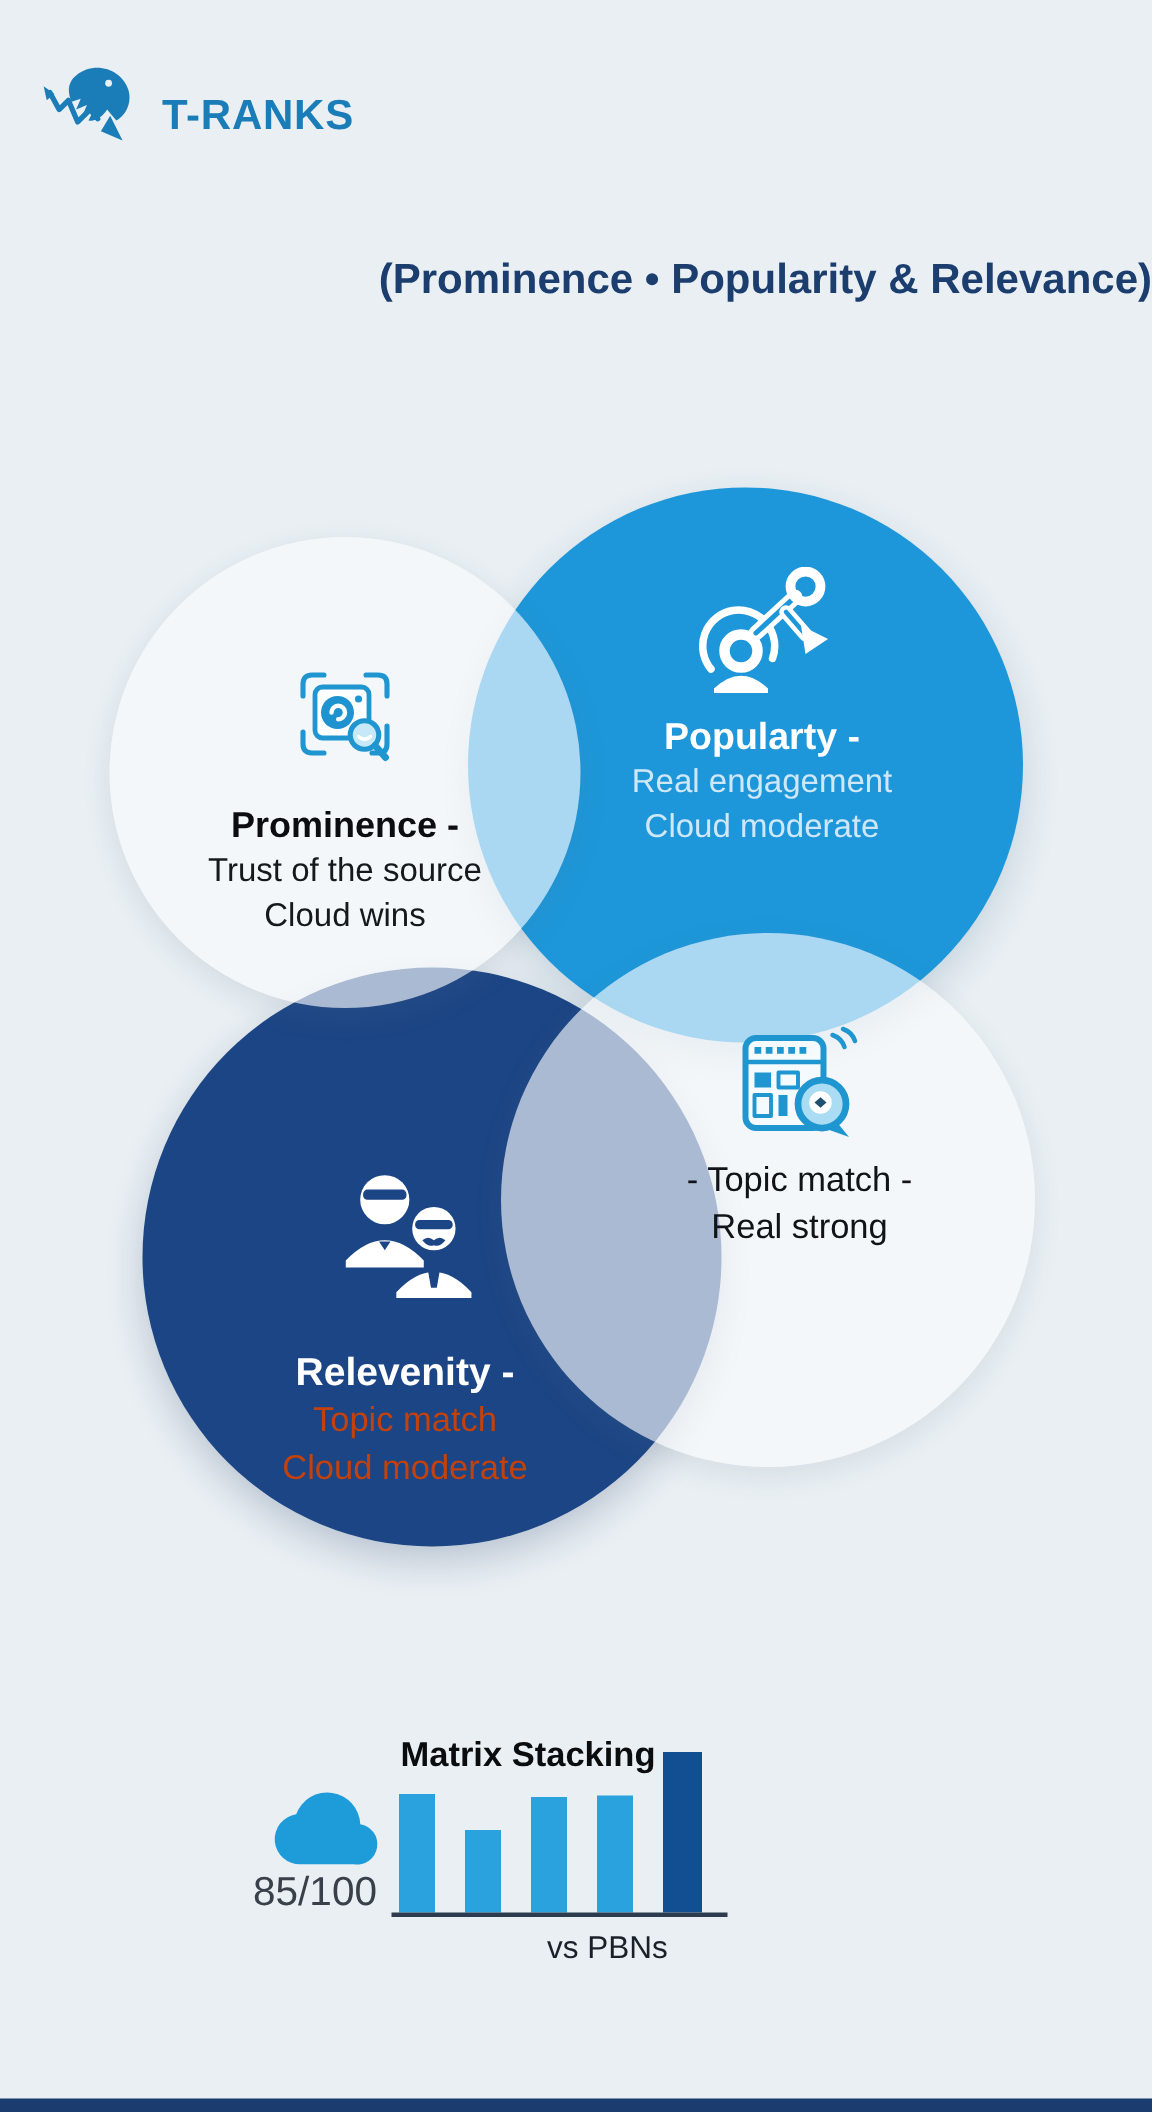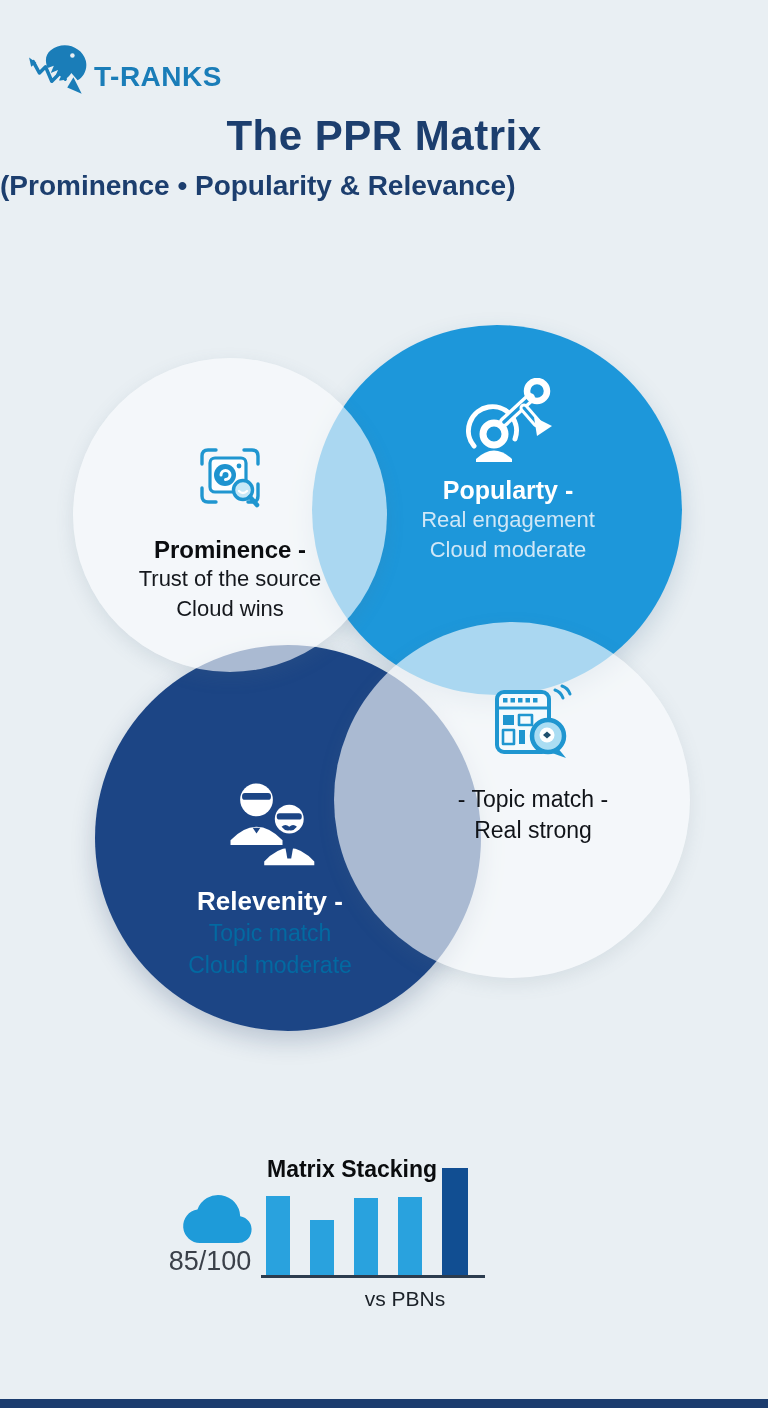--- a/index.html
+++ b/index.html
@@ -6,28 +6,28 @@
     --bg:#e9eff3; --logo-blue:#1a7db8; --title-navy:#1c3e6e;
     --circle-blue:#1d97da; --circle-navy:#1c4585; --circle-light:rgba(250,252,254,0.64);
     --icon-blue:#1f96d0; --cloud-blue:#1e9bd9; --bar-light:#29a2de; --bar-dark:#114e92;
     --footer-navy:#1b3c6e;
   }
   html,body{margin:0;padding:0;}
   body{background:#cfd6db;font-family:"Liberation Sans","DejaVu Sans",sans-serif;}
   .canvas{position:relative;width:768px;height:1408px;background:var(--bg);overflow:hidden;margin:0 auto;}
 
   
-  .logo{position:absolute;left:26px;top:42px;display:flex;align-items:center;gap:2px;}
+  .logo{position:absolute;left:26px;top:42px;display:flex;align-items:center;gap:16px;}
   .logo svg{display:block;}
   .brand-name{color:var(--logo-blue);font-size:28px;font-weight:700;letter-spacing:0.5px;margin-top:10px;}
 
   
   .page-title{position:absolute;left:0;top:112px;width:100%;text-align:center;
     color:var(--title-navy);font-size:42px;font-weight:700;letter-spacing:0.5px;}
-  .page-subtitle{position:absolute;left:0;top:170px;width:100%;text-align:left;
+  .page-subtitle{position:absolute;left:0;top:170px;width:100%;text-align:right;
     color:var(--title-navy);font-size:28px;font-weight:700;}
 
   
   .circle{position:absolute;border-radius:50%;}
   .c-blue{left:312px;top:325px;width:370px;height:370px;background:var(--circle-blue);z-index:1;
     box-shadow:0 10px 24px rgba(40,90,130,0.18);}
   .c-navy{left:95px;top:645px;width:386px;height:386px;background:var(--circle-navy);z-index:2;
     box-shadow:0 10px 24px rgba(25,50,95,0.22);}
   .c-tl{left:73px;top:358px;width:314px;height:314px;background:var(--circle-light);z-index:3;
     box-shadow:0 6px 18px rgba(90,115,135,0.15);}
@@ -36,25 +36,25 @@
 
   .vblock{position:absolute;z-index:6;text-align:center;}
   .vblock .ttl{font-weight:700;}
   .b-prominence{left:80px;top:444px;width:300px;}
   .b-prominence .ttl{color:#0b0d10;font-size:24px;margin-top:20px;}
   .b-prominence .ln{color:#15181d;font-size:22px;line-height:30px;}
   .b-popularity{left:380px;top:378px;width:256px;}
   .b-popularity .ttl{color:#ffffff;font-size:25px;margin-top:10px;}
   .b-popularity .ln{color:#cfe7f7;font-size:22px;line-height:30px;}
   .b-relevance{left:138px;top:776px;width:264px;}
-  .b-relevance .ttl{color:#ffffff;font-size:26px;margin-top:16px;}
-  .b-relevance .ln{color:#0369a1;font-size:23px;line-height:32px;}
+  .b-relevance .ttl{color:#ffffff;font-size:26px;margin-top:28px;}
+  .b-relevance .ln{color:#c2410c;font-size:23px;line-height:32px;}
   .b-topic{left:403px;top:684px;width:260px;}
   .b-topic .ln{color:#101318;font-size:23px;line-height:31px;}
-  .b-topic .ln:first-of-type{margin-top:14px;}
+  .b-topic .ln:first-of-type{}
 
   
   .cloud-wrap{position:absolute;left:164px;top:1184px;z-index:5;}
   .score{position:absolute;left:148px;top:1246px;width:124px;text-align:center;
     color:#3a4049;font-size:27px;z-index:5;}
   .chart-title{position:absolute;left:250px;top:1156px;width:204px;text-align:center;
     color:#0a0c0e;font-size:23px;font-weight:700;z-index:5;}
   .bars{position:absolute;left:266px;top:1168px;width:214px;height:107px;
     display:flex;align-items:flex-end;gap:20px;z-index:5;}
   .bar{width:24px;background:var(--bar-light);}
@@ -83,21 +83,20 @@
         <path class="lg" d="M10,20 L3,15 L5,24 Z"></path>
         <polyline points="7,19 13,30 19,24 25,38 33,30 38,36" style="stroke:var(--logo-blue);stroke-width:3.4;fill:none;stroke-linejoin:round;stroke-linecap:round;"></polyline>
         <path class="lg" d="M24,8 C36,-2 54,4 58,18 C60,26 56,34 50,37 L44,30 C41,35 36,38 32,37 L35,31 L28,34 L31,27 L24,30 L27,23 L21,25 C18,18 19,12 24,8 Z"></path>
         <path class="lg" d="M46,34 L54,50 L40,44 Z"></path>
         <circle cx="45" cy="13" r="2.2" fill="#e9eff3"></circle>
       </svg>
     </span>
     <span class="brand-name">T-RANKS</span>
   </div>
 
-  <div class="page-title">The PPR Matrix</div>
   <div class="page-subtitle">(Prominence • Popularity &amp; Relevance)</div>
 
   <div>
     <div class="circle c-blue"></div>
     <div class="circle c-navy"></div>
     <div class="circle c-tl"></div>
     <div class="circle c-br"></div>
 
     <div class="vblock b-prominence">
       <span>

